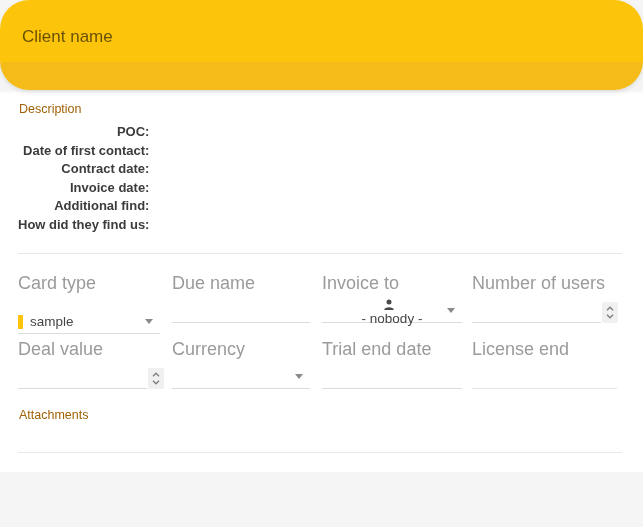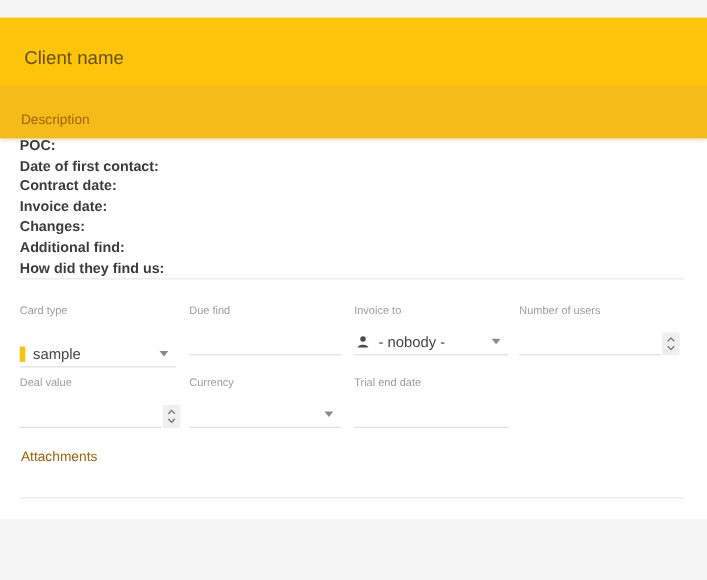--- a/index.html
+++ b/index.html
@@ -7,24 +7,25 @@
     width:643px;height:527px;
     background:#f4f5f4;
     font-family:"Liberation Sans", sans-serif;
     -webkit-font-smoothing:antialiased;
     overflow:hidden;
   }
   .page{position:relative;width:643px;height:527px;background:#f4f5f4;}
 
   
   .header{
-    position:absolute;left:0;top:16px;width:643px;height:110px;
+    position:absolute;left:0;top:0;width:643px;height:90px;
     background:linear-gradient(to bottom,#fcc40a 0,#fcc40a 62px,#f5bc19 62px,#f5bc19 100%);
     box-shadow:0 2px 4px rgba(0,0,0,0.10);
     z-index:2;
+    border-radius:29px;
   }
   .title{
     position:absolute;left:22px;top:27px;
     font-size:17px;line-height:20px;font-weight:400;
     color:rgba(0,0,0,0.60);
   }
 
   
   .content{
     position:absolute;left:0;top:90px;width:643px;height:382px;
@@ -33,47 +34,47 @@
   }
 
   .desc-label{
     position:absolute;left:19px;top:102px;
     font-size:12.5px;color:#a16207;z-index:3;
   }
   .desc-lines{
     position:absolute;left:18px;top:123px;z-index:3;
     font-size:13px;font-weight:bold;color:#3c3c3c;
   }
-  .desc-lines div{height:18.6px;line-height:18.6px;}
+  .desc-lines div{height:18.6px;line-height:18.6px;text-align:right;}
 
   .hr{
     position:absolute;left:18px;width:604px;height:1px;
     background:#e7e7e7;z-index:3;
   }
   .hr1{top:253px;}
   .hr2{top:452px;background:#e9e9e9;}
 
   
   .field{position:absolute;width:146px;z-index:3;}
   .row1{top:276px;}
   .row2{top:342px;}
   .c1{left:18px;} .c2{left:172px;} .c3{left:322px;} .c4{left:472px;}
 
-  .field-label{font-size:10px;color:#9b9b9b;line-height:14px;}
+  .field-label{font-size:18px;color:#9b9b9b;line-height:14px;}
 
   .control{
     position:relative;margin-top:9px;height:24px;
     border-bottom:1px solid #dcdcdc;
     display:flex;align-items:center;
     font-size:13.5px;color:#454545;
     box-sizing:border-box;
   }
   .w142{width:142px;margin-top:20px;}
   .w138{width:138px;}
-  .w140{width:140px;}
+  .w140{width:140px;flex-direction:column;}
   .w129{width:129px;}
   .w145{width:145px;}
   .control.lighter{border-bottom-color:#e6e6e6;}
 
   .swatch{width:5px;height:14px;background:#fcc40a;margin-right:7px;flex:0 0 auto;}
 
   .caret{
     position:absolute;right:7px;top:9px;
     width:0;height:0;
     border-left:4.5px solid transparent;
@@ -112,38 +113,37 @@
 
   <div class="content"></div>
 
   <div class="desc-label">Description</div>
 
   <div class="desc-lines">
     <div>POC:</div>
     <div>Date of first contact:</div>
     <div>Contract date:</div>
     <div>Invoice date:</div>
-    <div>Changes:</div>
     <div>Additional find:</div>
     <div>How did they find us:</div>
   </div>
 
   <div class="hr hr1"></div>
 
   <div class="field row1 c1">
     <div class="field-label">Card type</div>
     <div class="control w142">
       <span class="swatch"></span>
       <span>sample</span>
       <span class="caret"></span>
     </div>
   </div>
 
   <div class="field row1 c2">
-    <div class="field-label">Due find</div>
+    <div class="field-label">Due name</div>
     <div class="control w138">
       <input class="ghost-input" value="" style="">
     </div>
   </div>
 
   <div class="field row1 c3">
     <div class="field-label">Invoice to</div>
     <div class="control w140">
       <svg class="person" width="12" height="12" viewBox="0 0 12 12">
         <circle cx="6" cy="3.1" r="2.5" fill="#4a4a4a"></circle>
@@ -188,17 +188,23 @@
     </div>
   </div>
 
   <div class="field row2 c3">
     <div class="field-label">Trial end date</div>
     <div class="control w140">
       <input class="ghost-input" value="" style="">
     </div>
   </div>
 
+  <div class="field row2 c4">
+    <div class="field-label">License end</div>
+    <div class="control w145 lighter">
+      <input class="ghost-input" value="" style="">
+    </div>
+  </div>
 
   <div class="attachments-label">Attachments</div>
   <div class="hr hr2"></div>
 
 </div>
 
 </body></html>

